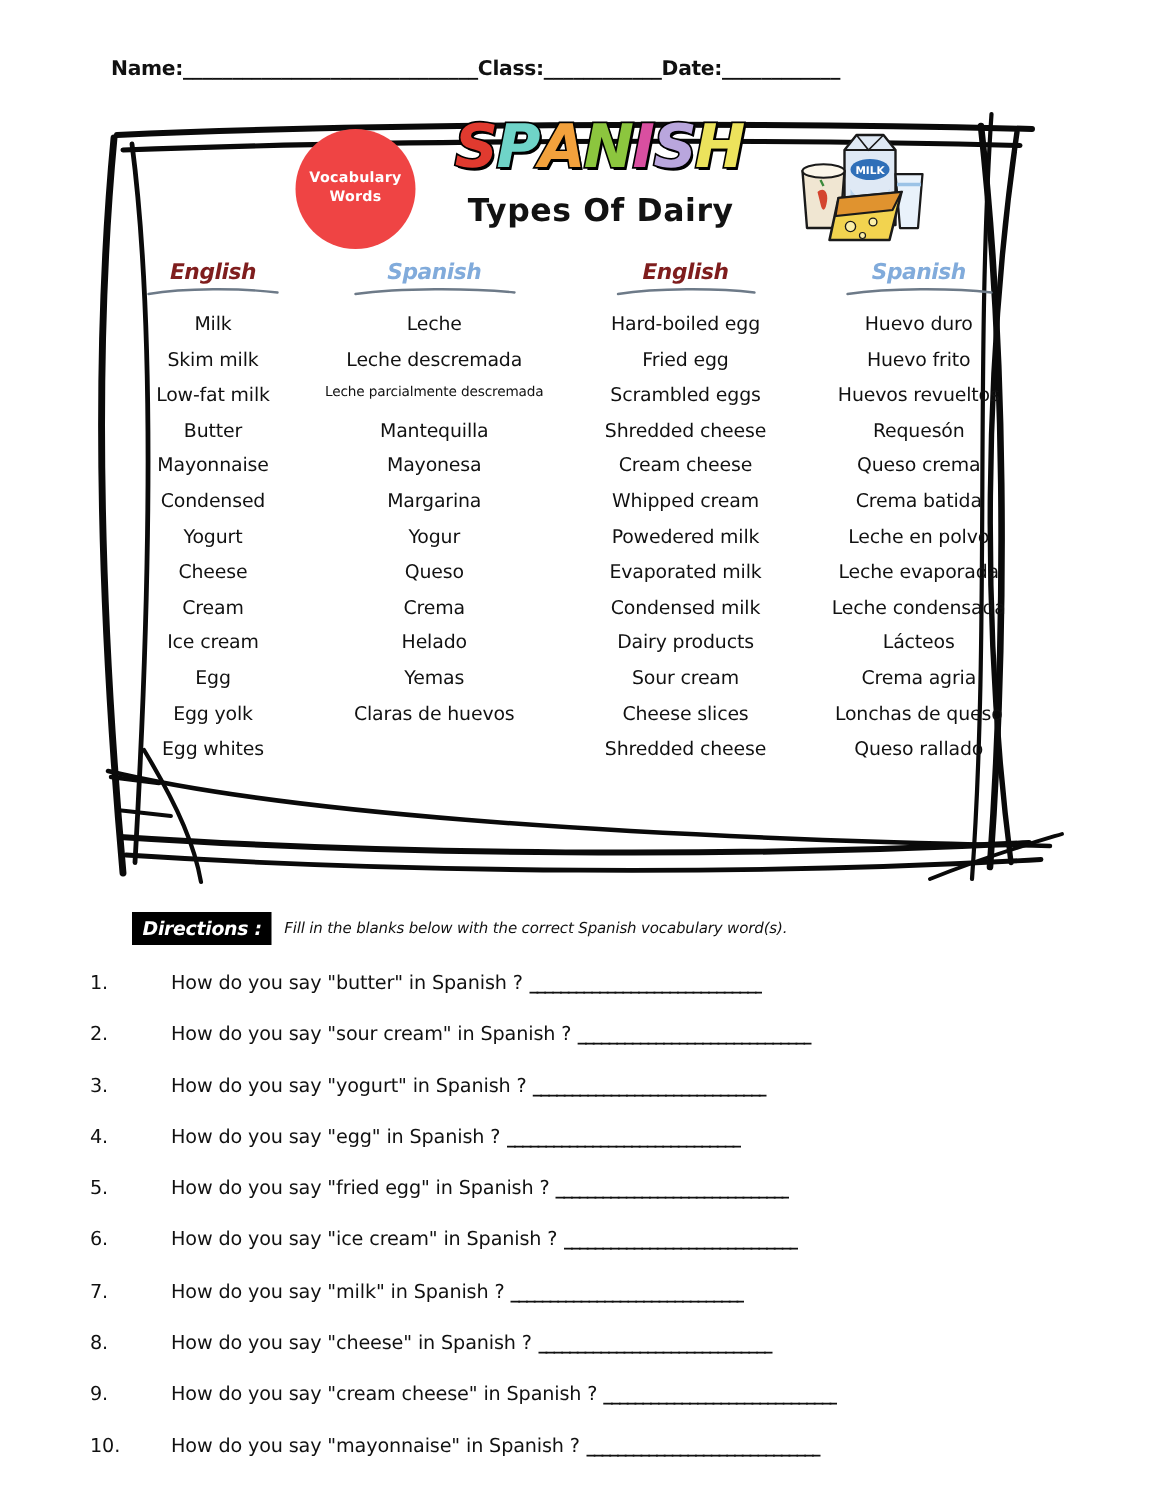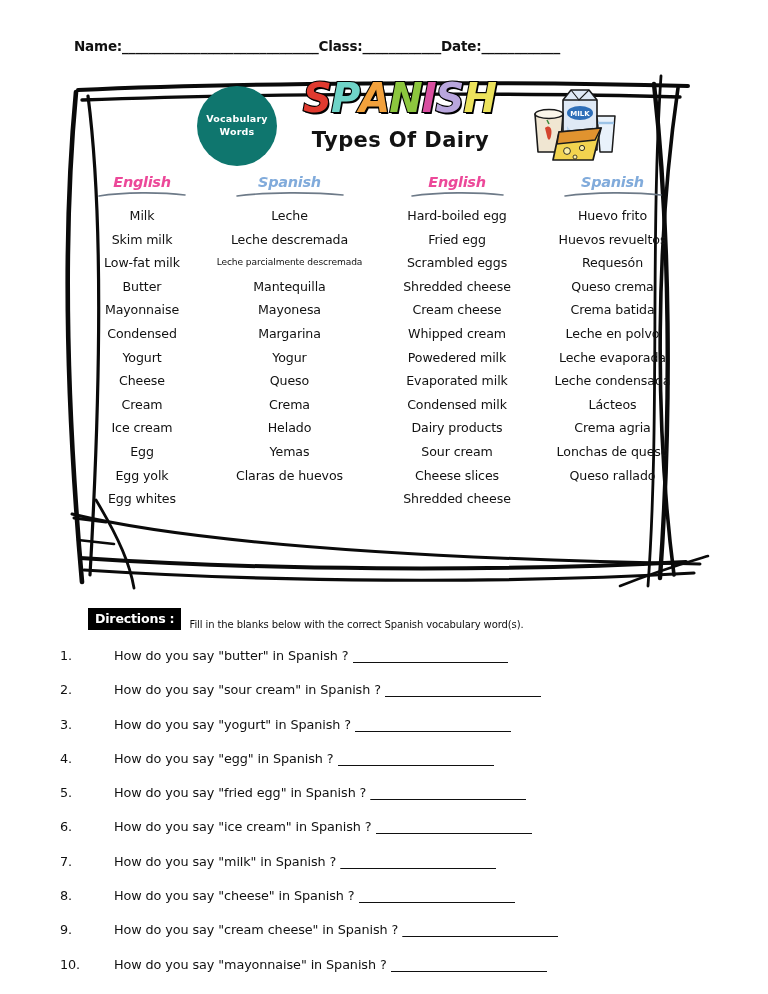--- a/index.html
+++ b/index.html
@@ -59,21 +59,21 @@
     width: 606px;
     height: 95px;
   }
   .badge {
     position: absolute;
     left: 115px;
     top: 10px;
     width: 80px;
     height: 80px;
     border-radius: 50%;
-    background: #0f766e;
+    background: #ef4444;
     color: #ffffff;
     display: flex;
     flex-direction: column;
     align-items: center;
     justify-content: center;
     line-height: 1.35;
   }
   .badge span {
     font-size: 9.5px;
     font-weight: 700;
@@ -138,21 +138,21 @@
 
   .colhead {
     text-align: center;
     font-family: "DejaVu Sans", sans-serif;
     font-size: 14.5px;
     font-weight: 700;
     font-style: italic;
     letter-spacing: -0.3px;
     padding-bottom: 1px;
   }
-  .colhead.en { color: #ec4899; }
+  .colhead.en { color: #7f1d1d; }
   .colhead.es { color: #81abdb; }
   .headrule { display: block; margin: 0 auto 6px; }
 
   .vlist { list-style: none; margin: 0; padding: 0; }
   .vlist li {
     text-align: center;
     font-family: "DejaVu Sans", sans-serif;
     font-size: 12.6px;
     font-weight: 400;
     color: #111;
@@ -164,21 +164,22 @@
   }
   .vlist li.tiny { font-size: 9.1px; text-align: center; }
 
   
   .directions {
     position: absolute;
     left: 88px;
     top: 608px;
     width: 620px;
     display: flex;
-    align-items: flex-end;
+    align-items: center;
+    font-style: italic;
   }
   .dir-tag {
     background: #000000;
     color: #ffffff;
     font-family: "DejaVu Sans", sans-serif;
     font-size: 12.6px;
     font-weight: 700;
     padding: 3px 7px 4px 7px;
     letter-spacing: -0.2px;
     white-space: nowrap;
@@ -361,20 +362,21 @@
             <li>Shredded cheese</li>
           </ul>
       </div>
 
       <div class="col c4">
         <div class="colhead es">Spanish</div>
         <svg class="headrule" width="100" height="7" viewBox="0 0 100 7" aria-hidden="true">
           <path d="M2 5 C 30 1, 72 1, 98 4" fill="none" stroke="#6d7a88" stroke-width="1.6" stroke-linecap="round"></path>
         </svg>
         <ul class="vlist">
+            <li>Huevo duro</li>
             <li>Huevo frito</li>
             <li>Huevos revueltos</li>
             <li>Requesón</li>
             <li>Queso crema</li>
             <li>Crema batida</li>
             <li>Leche en polvo</li>
             <li>Leche evaporada</li>
             <li>Leche condensada</li>
             <li>Lácteos</li>
             <li>Crema agria</li>

